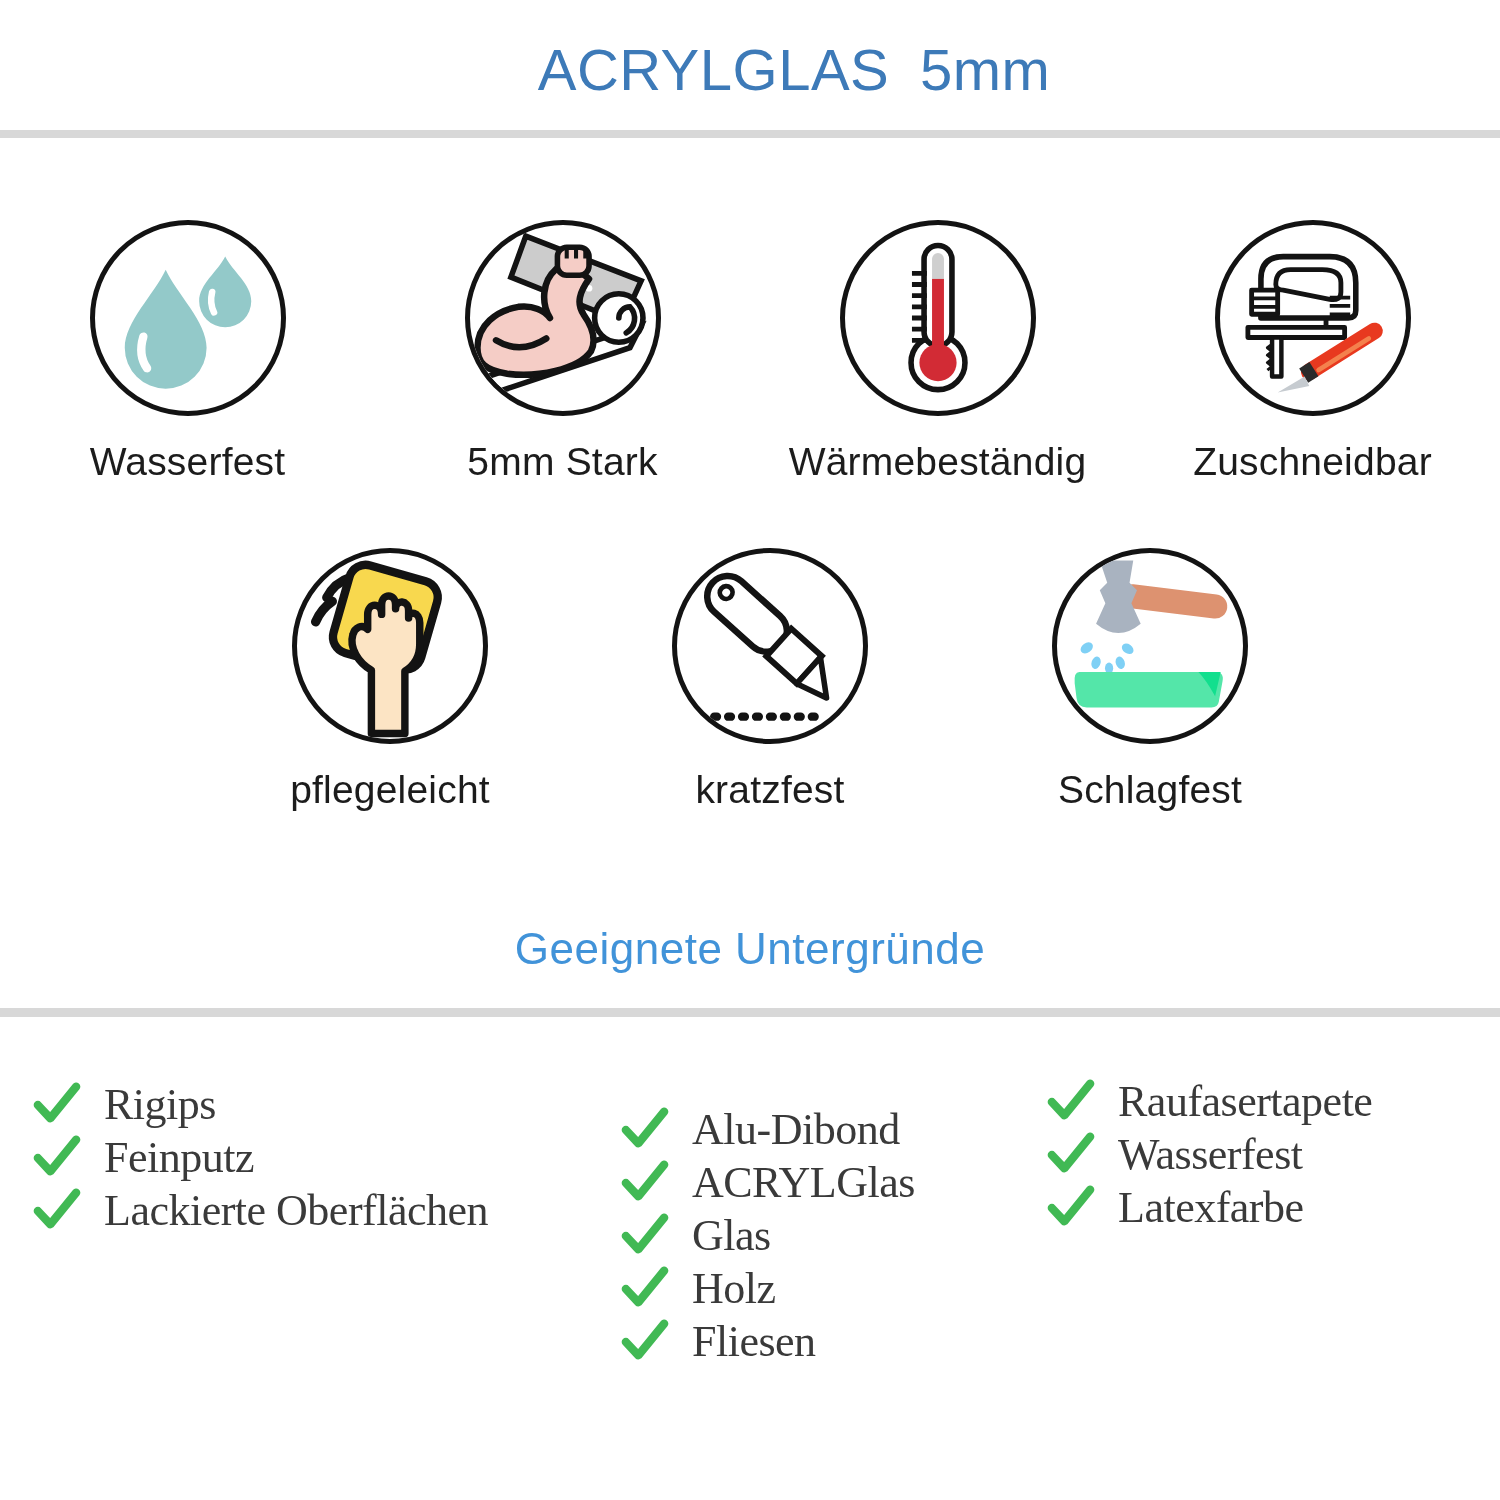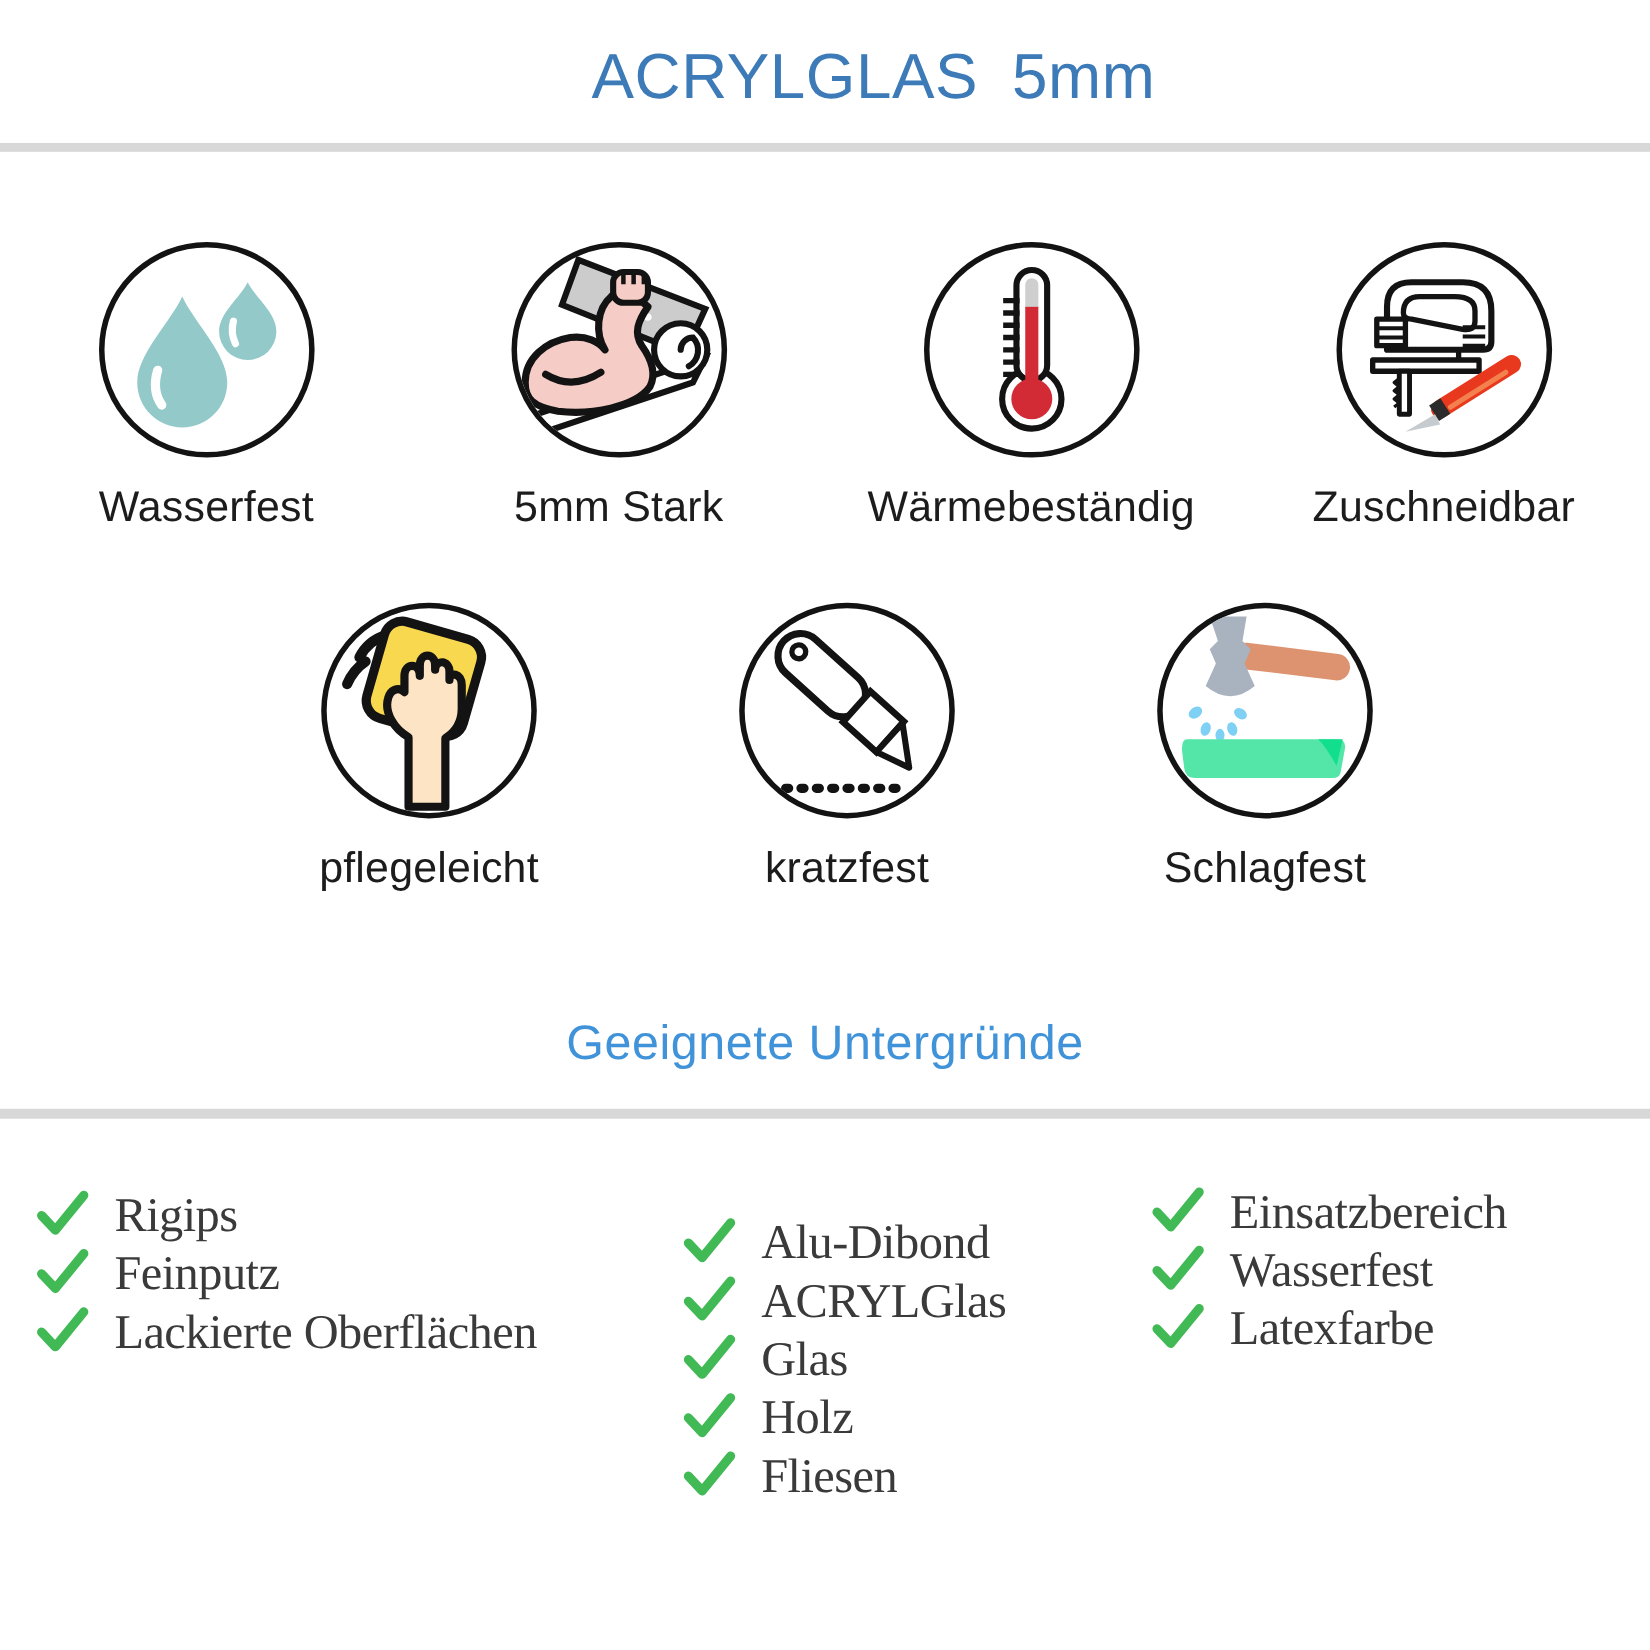--- a/index.html
+++ b/index.html
@@ -220,21 +220,21 @@
         </svg>
       <span class="substrate-label">Fliesen</span>
     </div>
   </div>
 
   <div class="substrate-col substrate-col-3">
     <div class="substrate-item">
       <svg class="check" viewBox="0 0 60 60">
           <path d="M7,30 L22,46 L53,8" fill="none" stroke="var(--check_green)" stroke-width="10" stroke-linecap="round" stroke-linejoin="round"></path>
         </svg>
-      <span class="substrate-label">Einsatzbereich</span>
+      <span class="substrate-label">Raufasertapete</span>
     </div>
     <div class="substrate-item">
       <svg class="check" viewBox="0 0 60 60">
           <path d="M7,30 L22,46 L53,8" fill="none" stroke="var(--check_green)" stroke-width="10" stroke-linecap="round" stroke-linejoin="round"></path>
         </svg>
       <span class="substrate-label">Wasserfest</span>
     </div>
     <div class="substrate-item">
       <svg class="check" viewBox="0 0 60 60">
           <path d="M7,30 L22,46 L53,8" fill="none" stroke="var(--check_green)" stroke-width="10" stroke-linecap="round" stroke-linejoin="round"></path>

